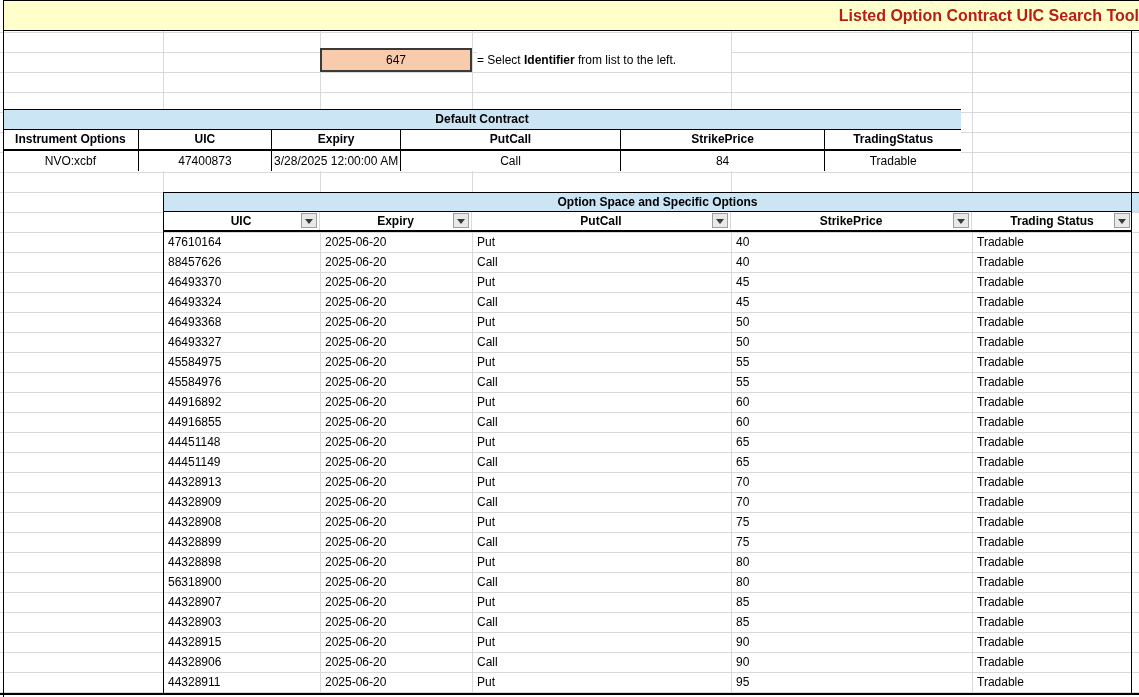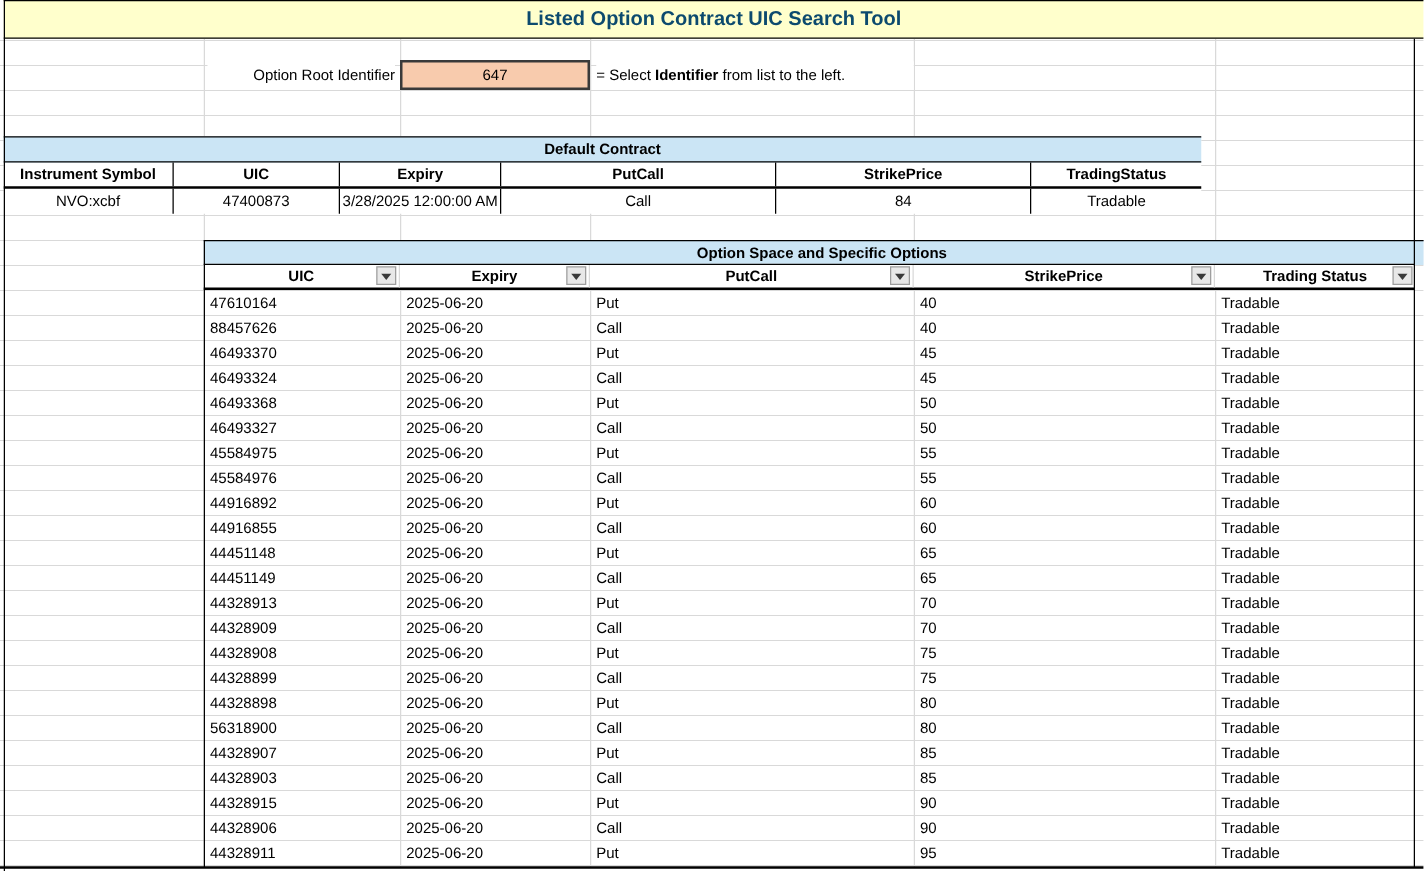--- a/index.html
+++ b/index.html
@@ -11,21 +11,21 @@
   .hgrid{
     position:absolute;left:0;top:32px;width:1139px;height:662px;
     background-image:repeating-linear-gradient(to bottom,#d9d9d9 0,#d9d9d9 1px,transparent 1px,transparent 20px);
   }
   .vline{position:absolute;top:31px;width:1px;height:663px;background:#d9d9d9;}
   .vblack{position:absolute;width:1px;background:#000;}
   
   .title-bar{
     position:absolute;left:3px;top:0;width:1136px;height:31px;box-sizing:border-box;
     border-top:1px solid #000;border-bottom:1px solid #000;
-    text-align:center;line-height:29px;font-size:16px;font-weight:600;color:#0c4a6e;
+    text-align:right;line-height:29px;font-size:16px;font-weight:600;color:#b91c1c;
   }
   
   .root-label{
     position:absolute;left:166px;top:49px;width:150px;height:23px;line-height:23px;
     text-align:right;background:#fff;
   }
   .root-input{
     position:absolute;left:320px;top:48px;width:152px;height:24px;box-sizing:border-box;
     background:#F8CBAD;border:2px solid #3a3a3a;text-align:center;line-height:20px;
   }
@@ -76,28 +76,27 @@
 
   <div class="hgrid"></div>
   <div class="vline" style="left:163px"></div>
   <div class="vline" style="left:320px"></div>
   <div class="vline" style="left:472px"></div>
   <div class="vline" style="left:731px"></div>
   <div class="vline" style="left:972px"></div>
 
   <div class="title-bar" style="background:#FFFFCC">Listed Option Contract UIC Search Tool</div>
 
-  <div class="root-label">Option Root Identifier</div>
   <div class="root-input">647</div>
   <div class="root-hint"><span>= Select </span><b>Identifier</b><span> from list to the left.</span></div>
 
   <div class="dc">
     <div class="dc-band">Default Contract</div>
     <div class="dc-row dc-head">
-      <div class="cell w0">Instrument Symbol</div>
+      <div class="cell w0">Instrument Options</div>
       <div class="cell w1">UIC</div>
       <div class="cell w2">Expiry</div>
       <div class="cell w3">PutCall</div>
       <div class="cell w4">StrikePrice</div>
       <div class="cell w5">TradingStatus</div>
     </div>
     <div class="dc-row dc-data">
       <div class="cell w0">NVO:xcbf</div>
       <div class="cell w1">47400873</div>
       <div class="cell w2">3/28/2025 12:00:00 AM</div>

